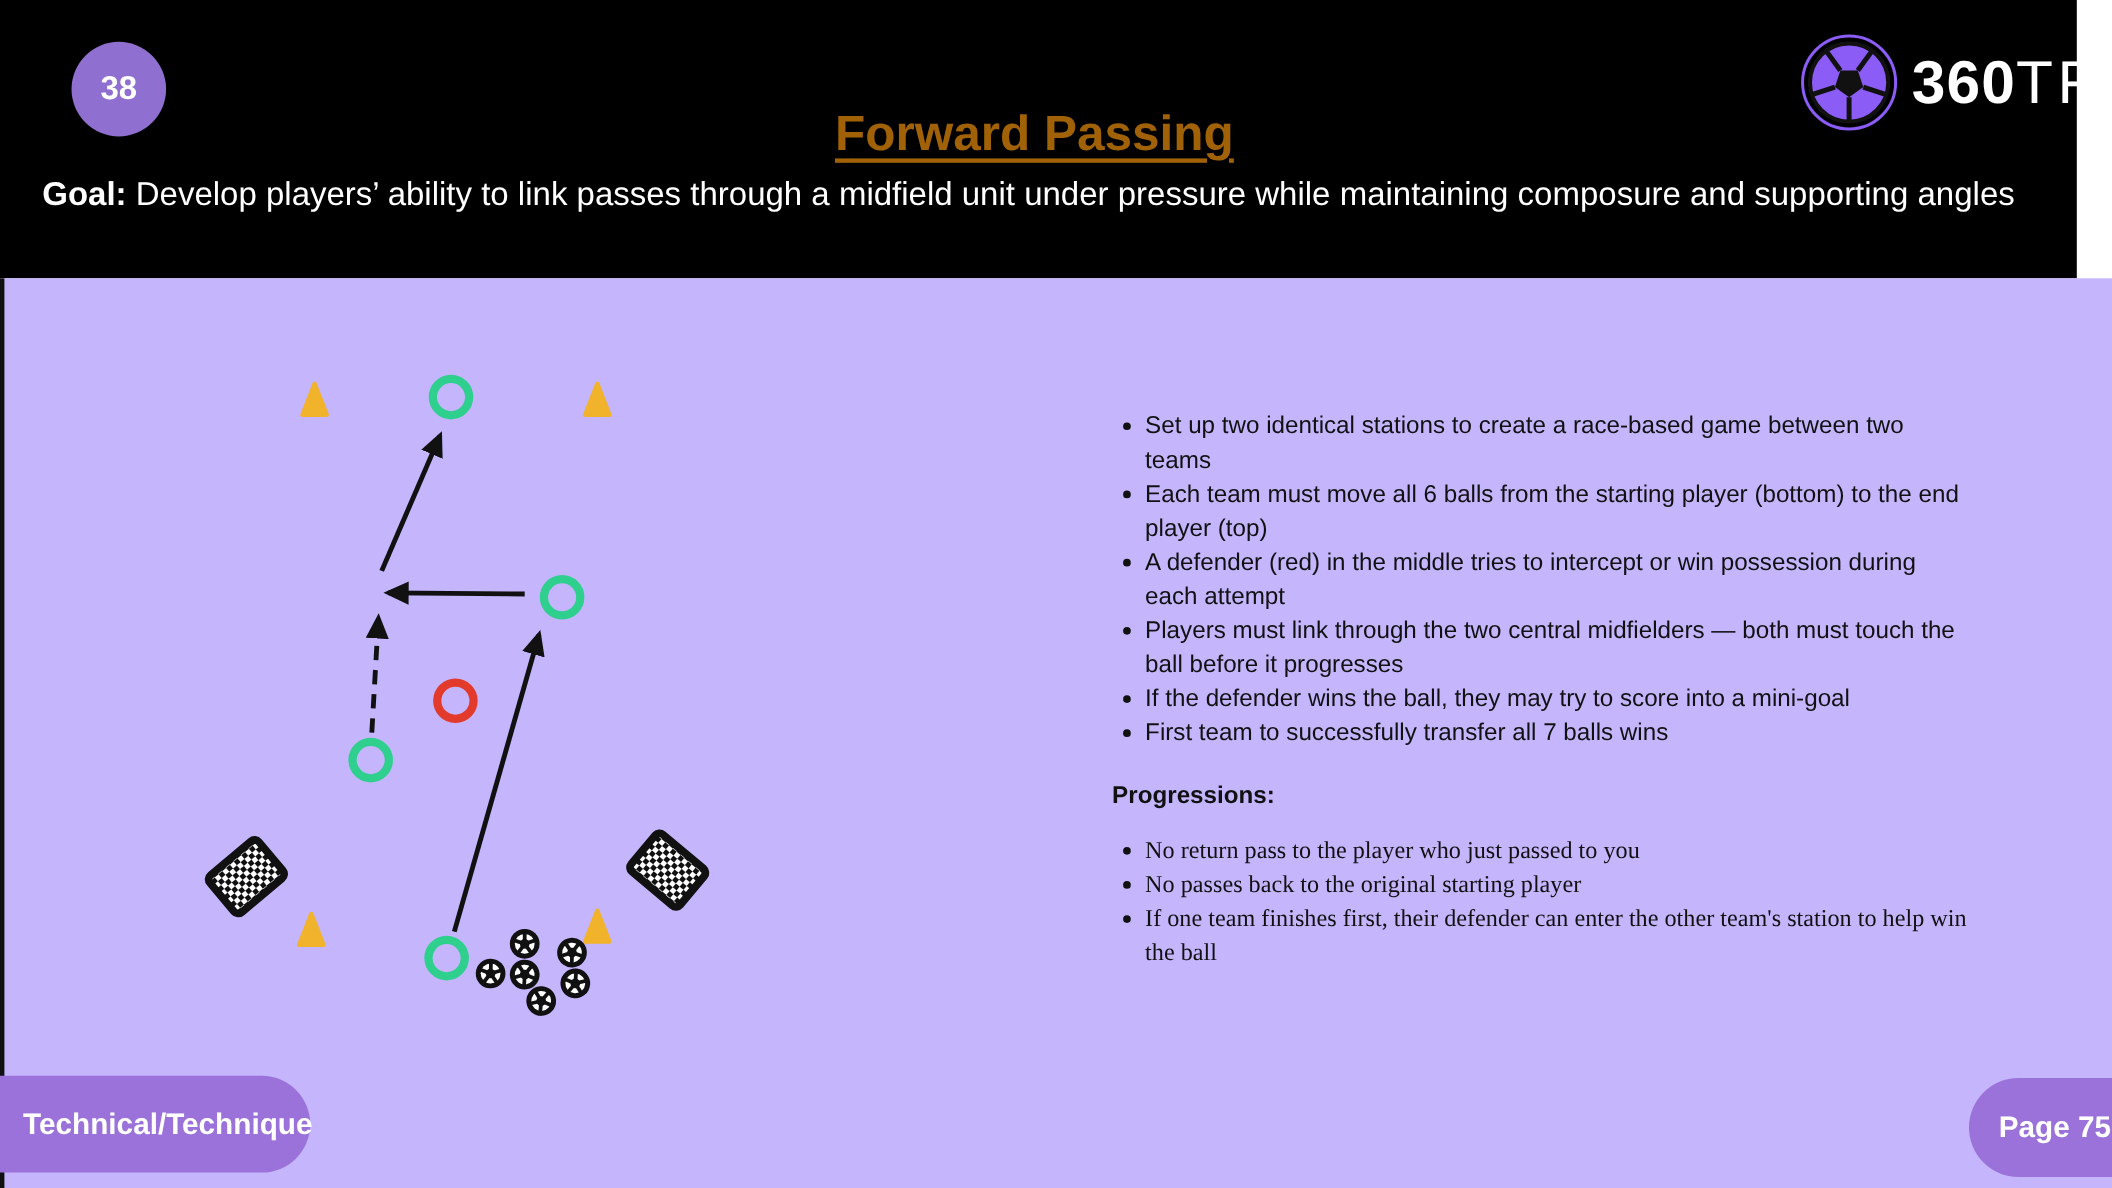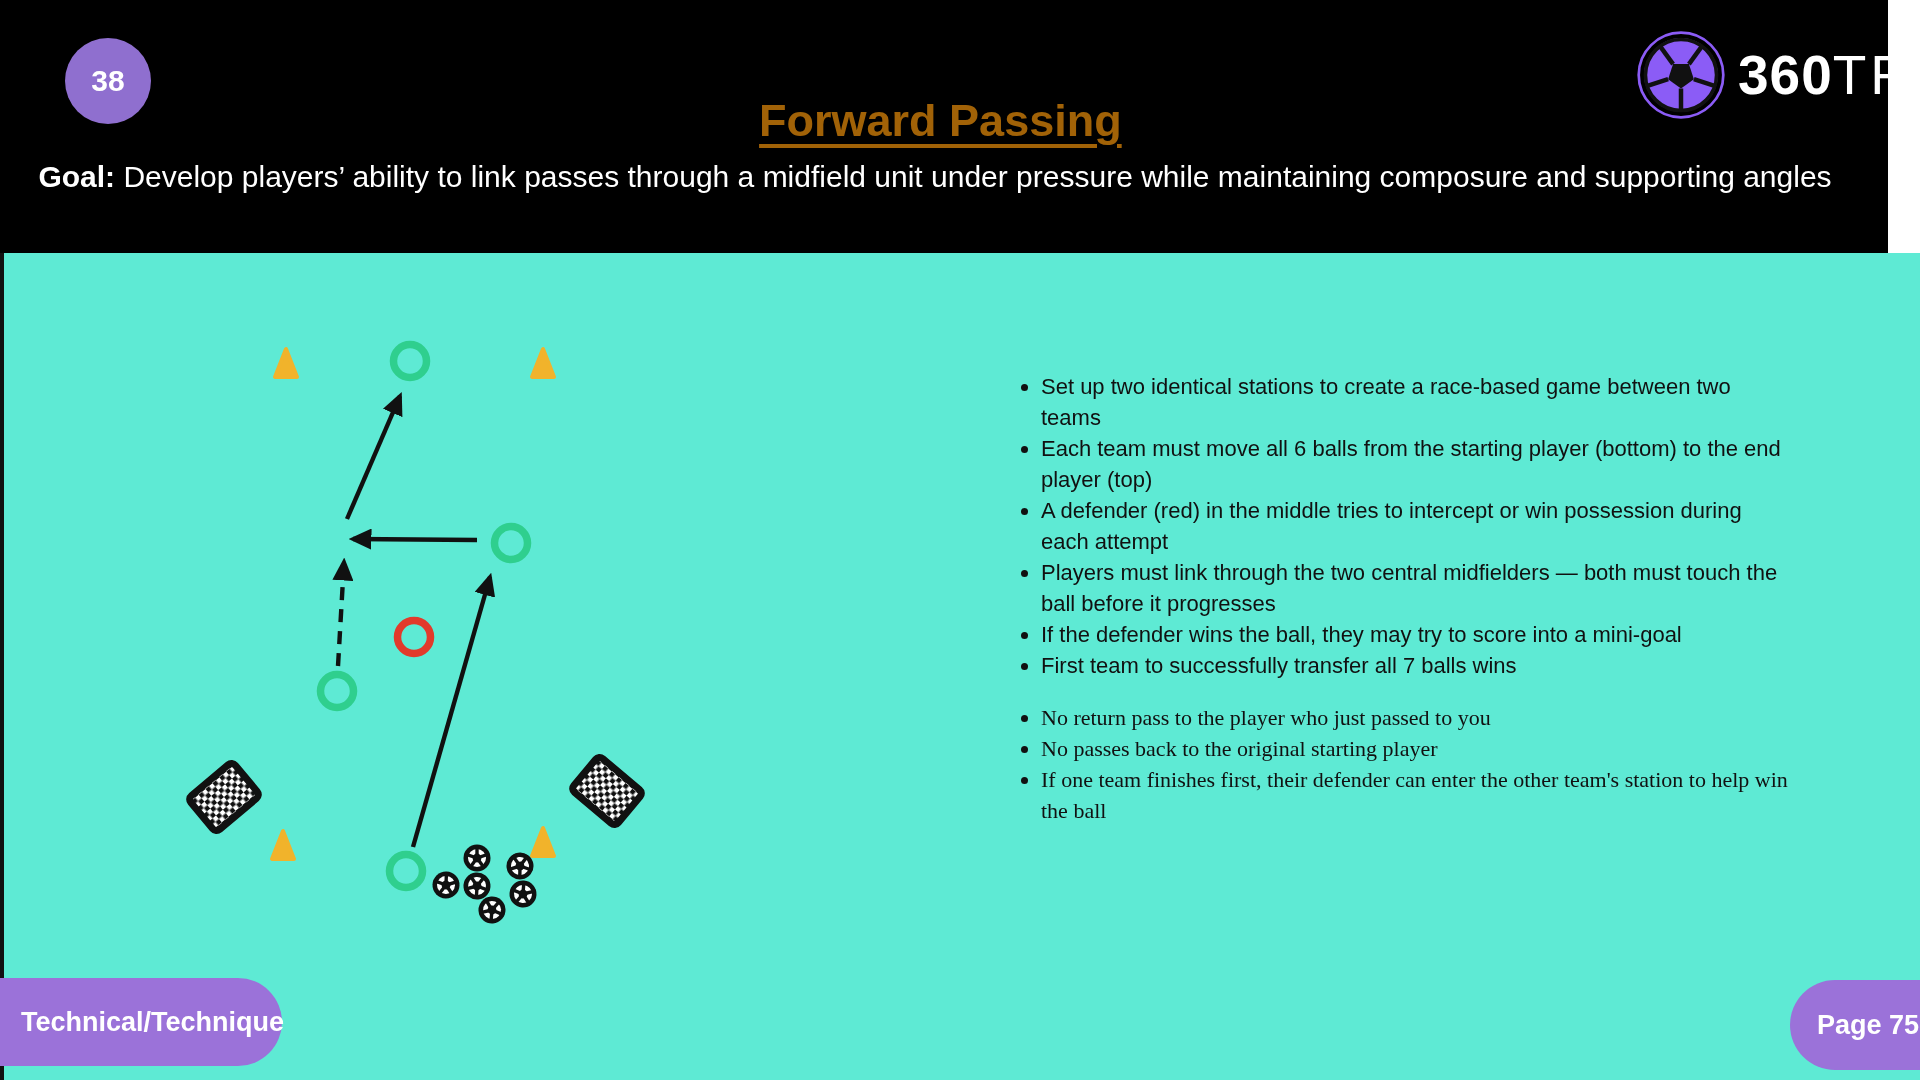--- a/index.html
+++ b/index.html
@@ -18,21 +18,21 @@
   #goal-line { position:absolute; top:160px; left:0; width:1870px; text-align:center;
                color:#fff; font-size:30px; }
   #goal-line b { font-weight:bold; }
   #logo { position:absolute; left:1636px; top:30px; display:flex; align-items:center; gap:12px; }
   #logo .logo-text { color:#fff; font-size:55px; letter-spacing:1px; display:flex; align-items:baseline; }
   #logo .t-bold { font-weight:800; }
   #logo .t-light { font-weight:400; letter-spacing:4px; }
 
   
   #content { position:absolute; top:253px; left:0; width:1920px; height:827px;
-             background:#5eead4; border-left:4px solid #111; }
+             background:#c4b5fd; border-left:4px solid #111; }
   #drill-svg { position:absolute; left:140px; top:7px; width:540px; height:690px; }
 
   
   #info { position:absolute; left:1007px; top:118px; width:780px; color:#111; }
   #info ul { margin:0 0 0 0; padding-left:30px; }
   #info li { font-size:22px; line-height:31px; }
   #prog-heading { margin-top:29px; font-size:22px; font-weight:bold; }
   #prog-list { margin-top:21px !important;font-family:Liberation Serif, serif; }
 
   
@@ -168,20 +168,21 @@
 
     <div id="info">
       <ul>
         <li>Set up two identical stations to create a race-based game between two teams</li>
         <li>Each team must move all 6 balls from the starting player (bottom) to the end player (top)</li>
         <li>A defender (red) in the middle tries to intercept or win possession during each attempt</li>
         <li>Players must link through the two central midfielders — both must touch the ball before it progresses</li>
         <li>If the defender wins the ball, they may try to score into a mini-goal</li>
         <li>First team to successfully transfer all 7 balls wins</li>
       </ul>
+      <div id="prog-heading">Progressions:</div>
       <ul id="prog-list">
         <li>No return pass to the player who just passed to you</li>
         <li>No passes back to the original starting player</li>
         <li>If one team finishes first, their defender can enter the other team's station to help win the ball</li>
       </ul>
     </div>
 
     <div id="pill-category" class="pill">Technical/Technique</div>
     <div id="pill-page" class="pill">Page 75</div>
   </div>

